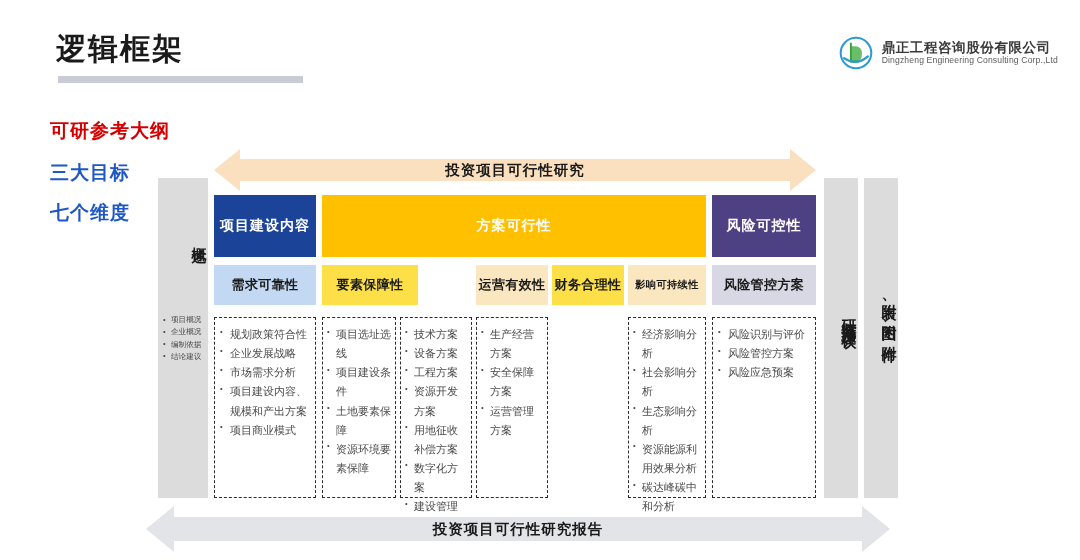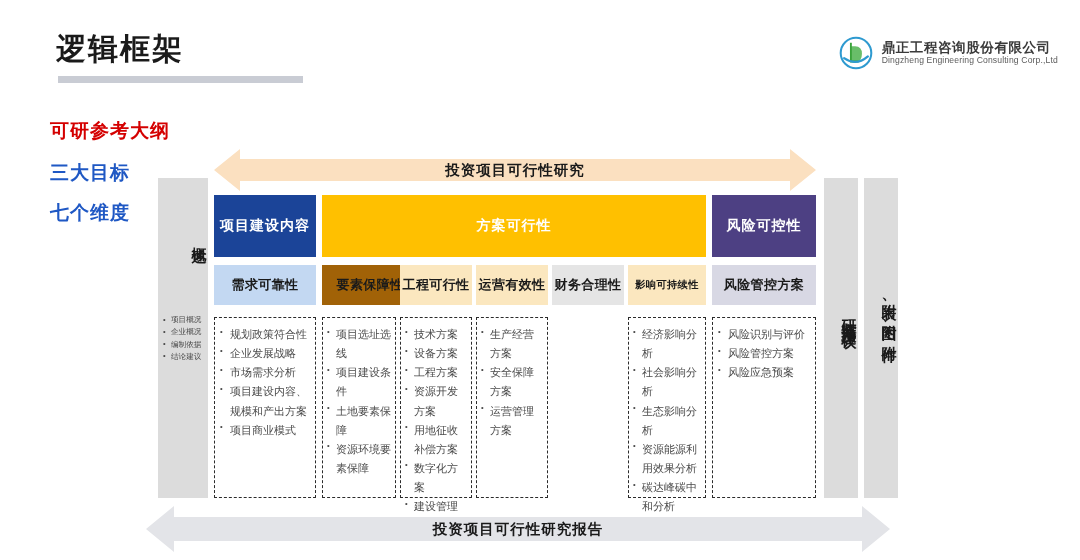--- a/index.html
+++ b/index.html
@@ -181,30 +181,27 @@
   <div class="t1 t1-scheme" style="background: rgb(255, 192, 0);">
     <span>方案可行性</span>
   </div>
   <div class="t1 t1-risk" style="background: rgb(77, 64, 131);">
     <span>风险可控性</span>
   </div>
 
   <div class="t2" id="t2-0" style="left: 214px; width: 102px; background: rgb(195, 216, 242);">
     <span>需求可靠性</span>
     </div>
-  <div class="t2" id="t2-1" style="left: 322px; width: 96px; background: #a16207;">
+  <div class="t2" id="t2-1" style="left: 322px; width: 96px; background: #fde047;">
     <span>要素保障性</span>
-    </div>
-  <div class="t2" id="t2-2" style="left: 400px; width: 72px; background: rgb(251, 231, 191);">
-    <span>工程可行性</span>
     </div>
   <div class="t2" id="t2-3" style="left: 476px; width: 72px; background: rgb(251, 231, 191);">
     <span>运营有效性</span>
     </div>
-  <div class="t2" id="t2-4" style="left: 552px; width: 72px; background: #e5e5e5;">
+  <div class="t2" id="t2-4" style="left: 552px; width: 72px; background: #fde047;">
     <span>财务合理性</span>
     </div>
   <div class="t2" id="t2-5" style="left: 628px; width: 78px; background: rgb(251, 231, 191); font-size: 10.2px;">
     <span>影响可持续性</span>
     </div>
   <div class="t2" id="t2-6" style="left: 712px; width: 104px; background: rgb(216, 216, 228);">
     <span>风险管控方案</span>
     </div>
 
   <div class="t3 wide" id="t3-0" style="left: 214px; width: 102px;">

